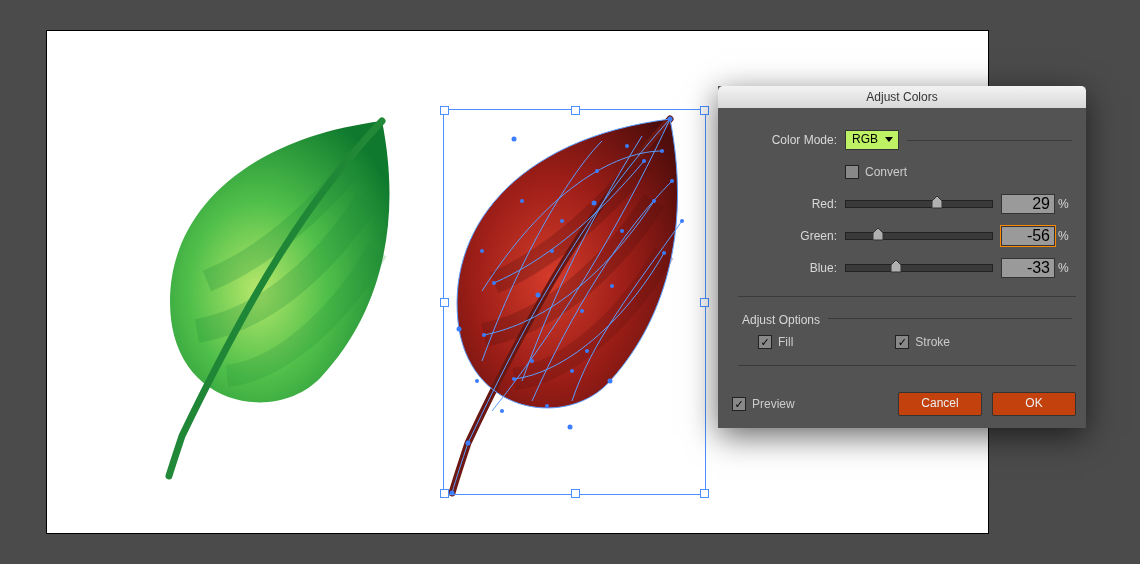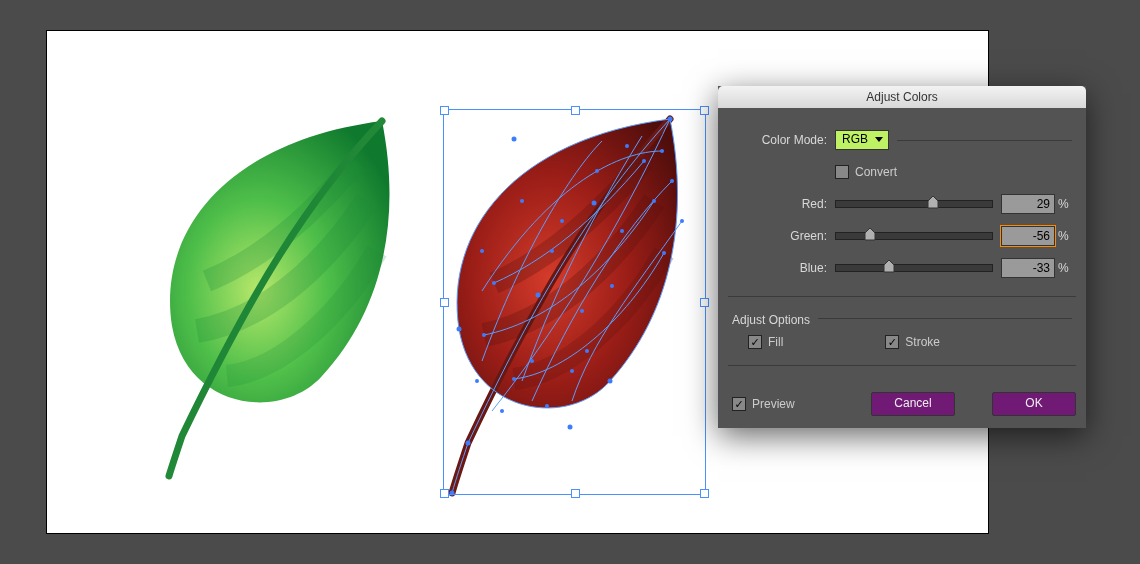--- a/index.html
+++ b/index.html
@@ -11,40 +11,40 @@
   
   .sel-box{position:absolute;border:1px solid #4a90ff;}
   .handle{position:absolute;width:7px;height:7px;background:#fff;border:1px solid #4a90ff;}
   .handle.tl{left:-4px;top:-4px;} .handle.tm{left:50%;top:-4px;margin-left:-4px;}
   .handle.tr{right:-4px;top:-4px;} .handle.ml{left:-4px;top:50%;margin-top:-4px;}
   .handle.mr{right:-4px;top:50%;margin-top:-4px;} .handle.bl{left:-4px;bottom:-4px;}
   .handle.bm{left:50%;bottom:-4px;margin-left:-4px;} .handle.br{right:-4px;bottom:-4px;}
   
   .dialog{position:absolute;left:718px;top:86px;width:368px;background:#535353;box-shadow:0 8px 30px rgba(0,0,0,.6);}
   .dlg-title{height:22px;line-height:22px;text-align:center;background:linear-gradient(#f3f3f3,#d8d8d8);color:#333;font-size:12px;border-top-left-radius:5px;border-top-right-radius:5px;}
-  .dlg-body{padding:14px 14px 10px 14px;}
+  .dlg-body{padding:14px 14px 10px 24px;}
   .row{display:flex;align-items:center;height:28px;margin:4px 0;}
   .row .lbl{width:95px;text-align:right;padding-right:8px;color:#d8d8d8;}
   .select{background:#bef264;color:#000;border:1px solid #333;height:18px;line-height:16px;padding:0 20px 0 6px;position:relative;}
   .select:after{content:"";position:absolute;right:5px;top:6px;border-left:4px solid transparent;border-right:4px solid transparent;border-top:5px solid #000;}
   .divline{flex:1;height:1px;background:#3a3a3a;margin-left:8px;}
   .checkbox{width:12px;height:12px;border:1px solid #222;background:#888;margin-right:6px;display:inline-flex;align-items:center;justify-content:center;}
   .checkbox.checked:before{content:"✓";font-size:11px;color:#000;line-height:10px;}
   .slider{flex:1;height:6px;background:#3a3a3a;border:1px solid #222;position:relative;margin-right:8px;}
   .slider .thumb{position:absolute;top:-6px;width:12px;height:14px;margin-left:-6px;}
   .thumb svg{display:block;}
-  .valbox{width:44px;height:18px;background:#9a9a9a;color:#000;border:1px solid #333;text-align:right;padding:0 4px;line-height:18px;font-size:12px;}
+  .valbox{width:44px;height:18px;background:#9a9a9a;color:#000;border:1px solid #333;text-align:right;padding:0 4px;line-height:18px;font-size:16px;}
   .valbox.active{outline:1px solid #ff8a00;}
   .pct{width:14px;text-align:left;padding-left:3px;color:#d8d8d8;}
   .section-title{color:#d8d8d8;margin:6px 0 2px 0;}
   .opt-row{display:flex;gap:102px;align-items:center;margin:6px 0 16px 16px;}
   .opt{display:flex;align-items:center;}
   .footer{display:flex;justify-content:flex-end;align-items:center;gap:10px;padding:6px 10px 12px 14px;}
   .footer .left{flex:1;display:flex;align-items:center;}
-  .btn{width:82px;height:22px;background:#701a75;color:#eee;border:1px solid #333;text-align:center;line-height:20px;border-radius:2px;cursor:default;margin-left:27px;}
+  .btn{width:82px;height:22px;background:#c2410c;color:#eee;border:1px solid #333;text-align:center;line-height:20px;border-radius:2px;cursor:default;}
   .hr{height:1px;background:#3a3a3a;margin:14px -4px 10px -4px;}
 </style>
 </head>
 <body>
 
 <div class="artboard">
 
   <div class="leaf-wrap leaf-green">
     <svg viewBox="0 0 280 370" width="280" height="370">
       <defs>

